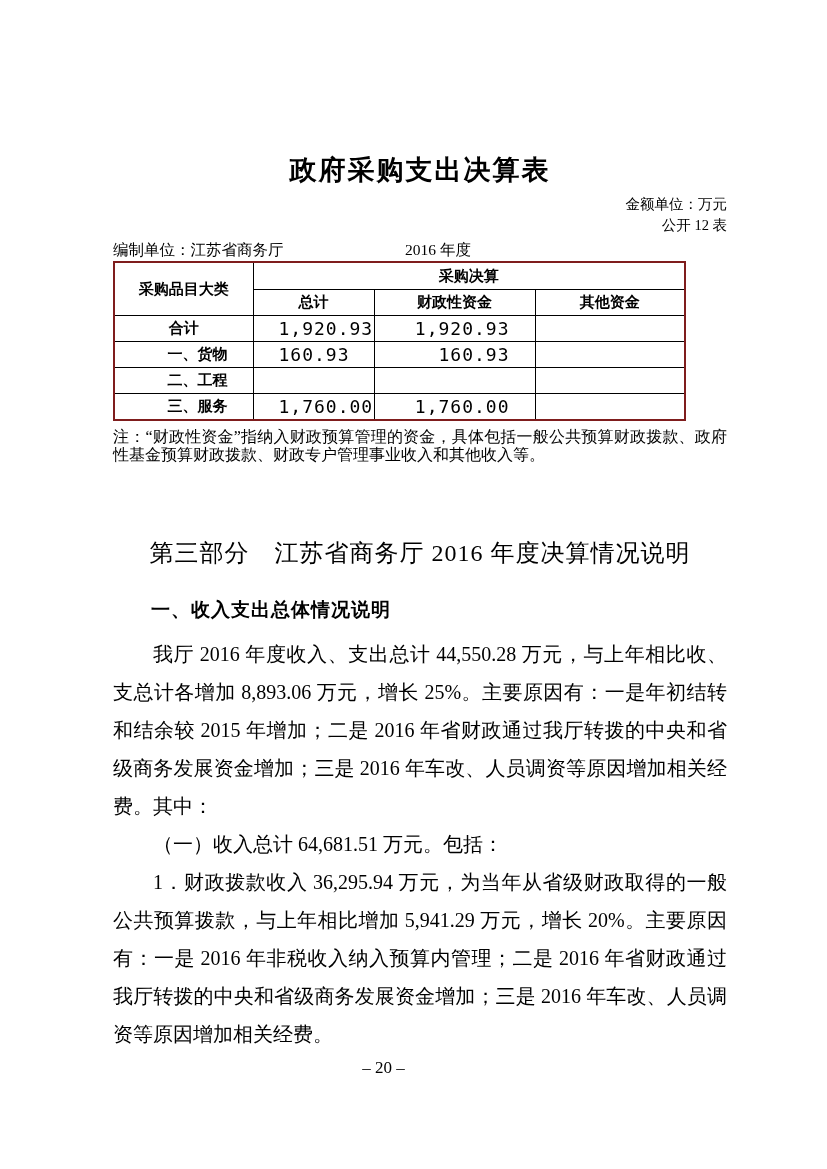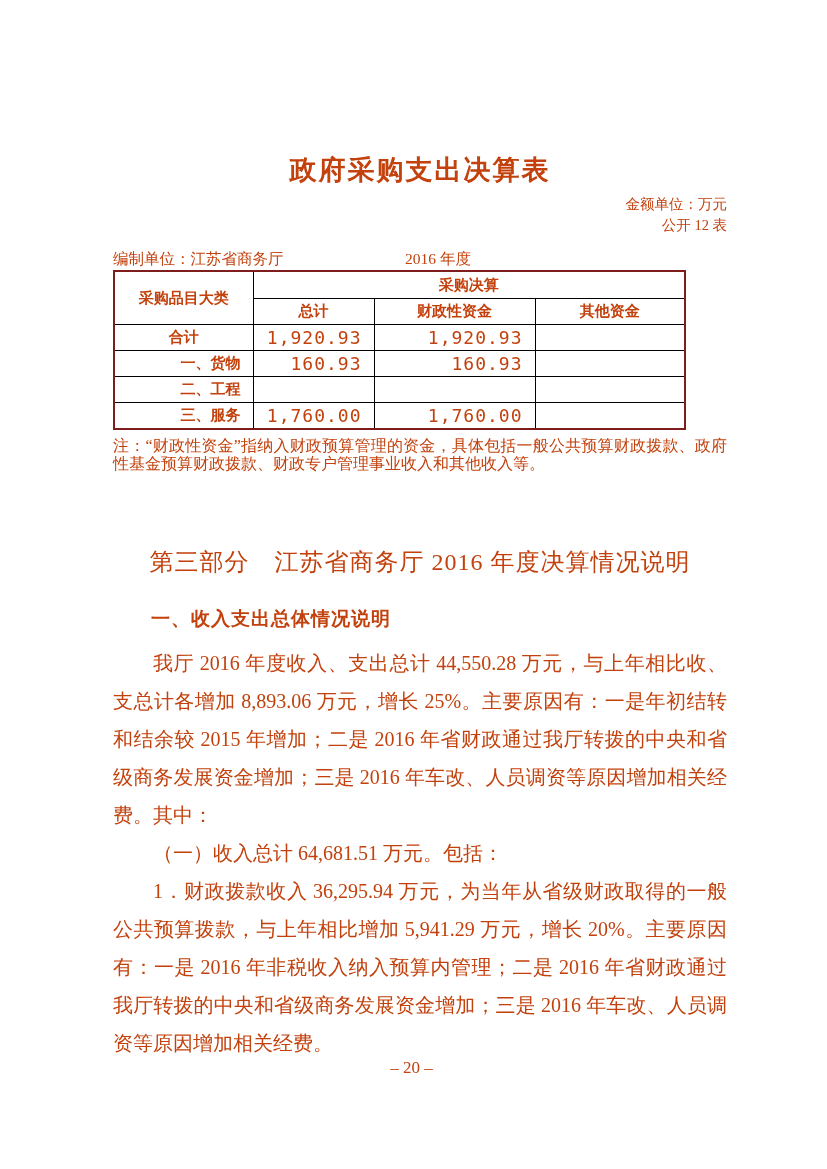--- a/index.html
+++ b/index.html
@@ -2,21 +2,21 @@
 <html><head>
 <meta charset="utf-8">
 <style>
   html, body { margin: 0; padding: 0; background: #ffffff; }
   .page {
     position: relative;
     width: 827px;
     height: 1169px;
     margin: 0 auto;
     background: #ffffff;
-    color: #c2410c;
+    color: #000000;
     font-family: "Liberation Serif", "DejaVu Serif", serif;
     overflow: hidden;
   }
   .content {
     position: absolute;
     left: 113px;
     top: 0;
     width: 614px;
   }
   .doc-title {
@@ -28,40 +28,40 @@
     line-height: 34px;
   }
   .unit-notes {
     margin-top: 7px;
     text-align: right;
     font-size: 14.5px;
     line-height: 21px;
   }
   .meta-row {
     position: relative;
-    margin-top: 12px;
+    margin-top: 3px;
     height: 22px;
     font-size: 15.5px;
     line-height: 22px;
   }
   .meta-row .year {
     position: absolute;
     left: 50%;
     transform: translateX(calc(-50% + 18px));
   }
   table.budget-table {
     width: 571px;
     border-collapse: collapse;
     table-layout: fixed;
     border: 2px solid #7f1d1d;
   }
   table.budget-table th,
   table.budget-table td {
     border: 1px solid #000;
-    padding: 0 12px;
+    padding: 0 25px;
     overflow: hidden;
     white-space: nowrap;
   }
   table.budget-table th {
     font-family: "Liberation Sans", "DejaVu Sans", sans-serif;
     font-size: 15px;
     font-weight: bold;
     text-align: center;
     padding: 0 4px;
   }
@@ -114,21 +114,20 @@
   }
   .body-para.first { margin-top: 13px; }
   .page-number {
     position: absolute;
     top: 1058px;
     left: 0;
     width: 767px;
     text-align: center;
     font-size: 17px;
     background: #ffffff;
-    margin-left: 28px;
   }
 </style>
 </head>
 <body>
 
 <div class="page">
   <div class="content">
 
     <h1 class="doc-title">政府采购支出决算表</h1>
 

